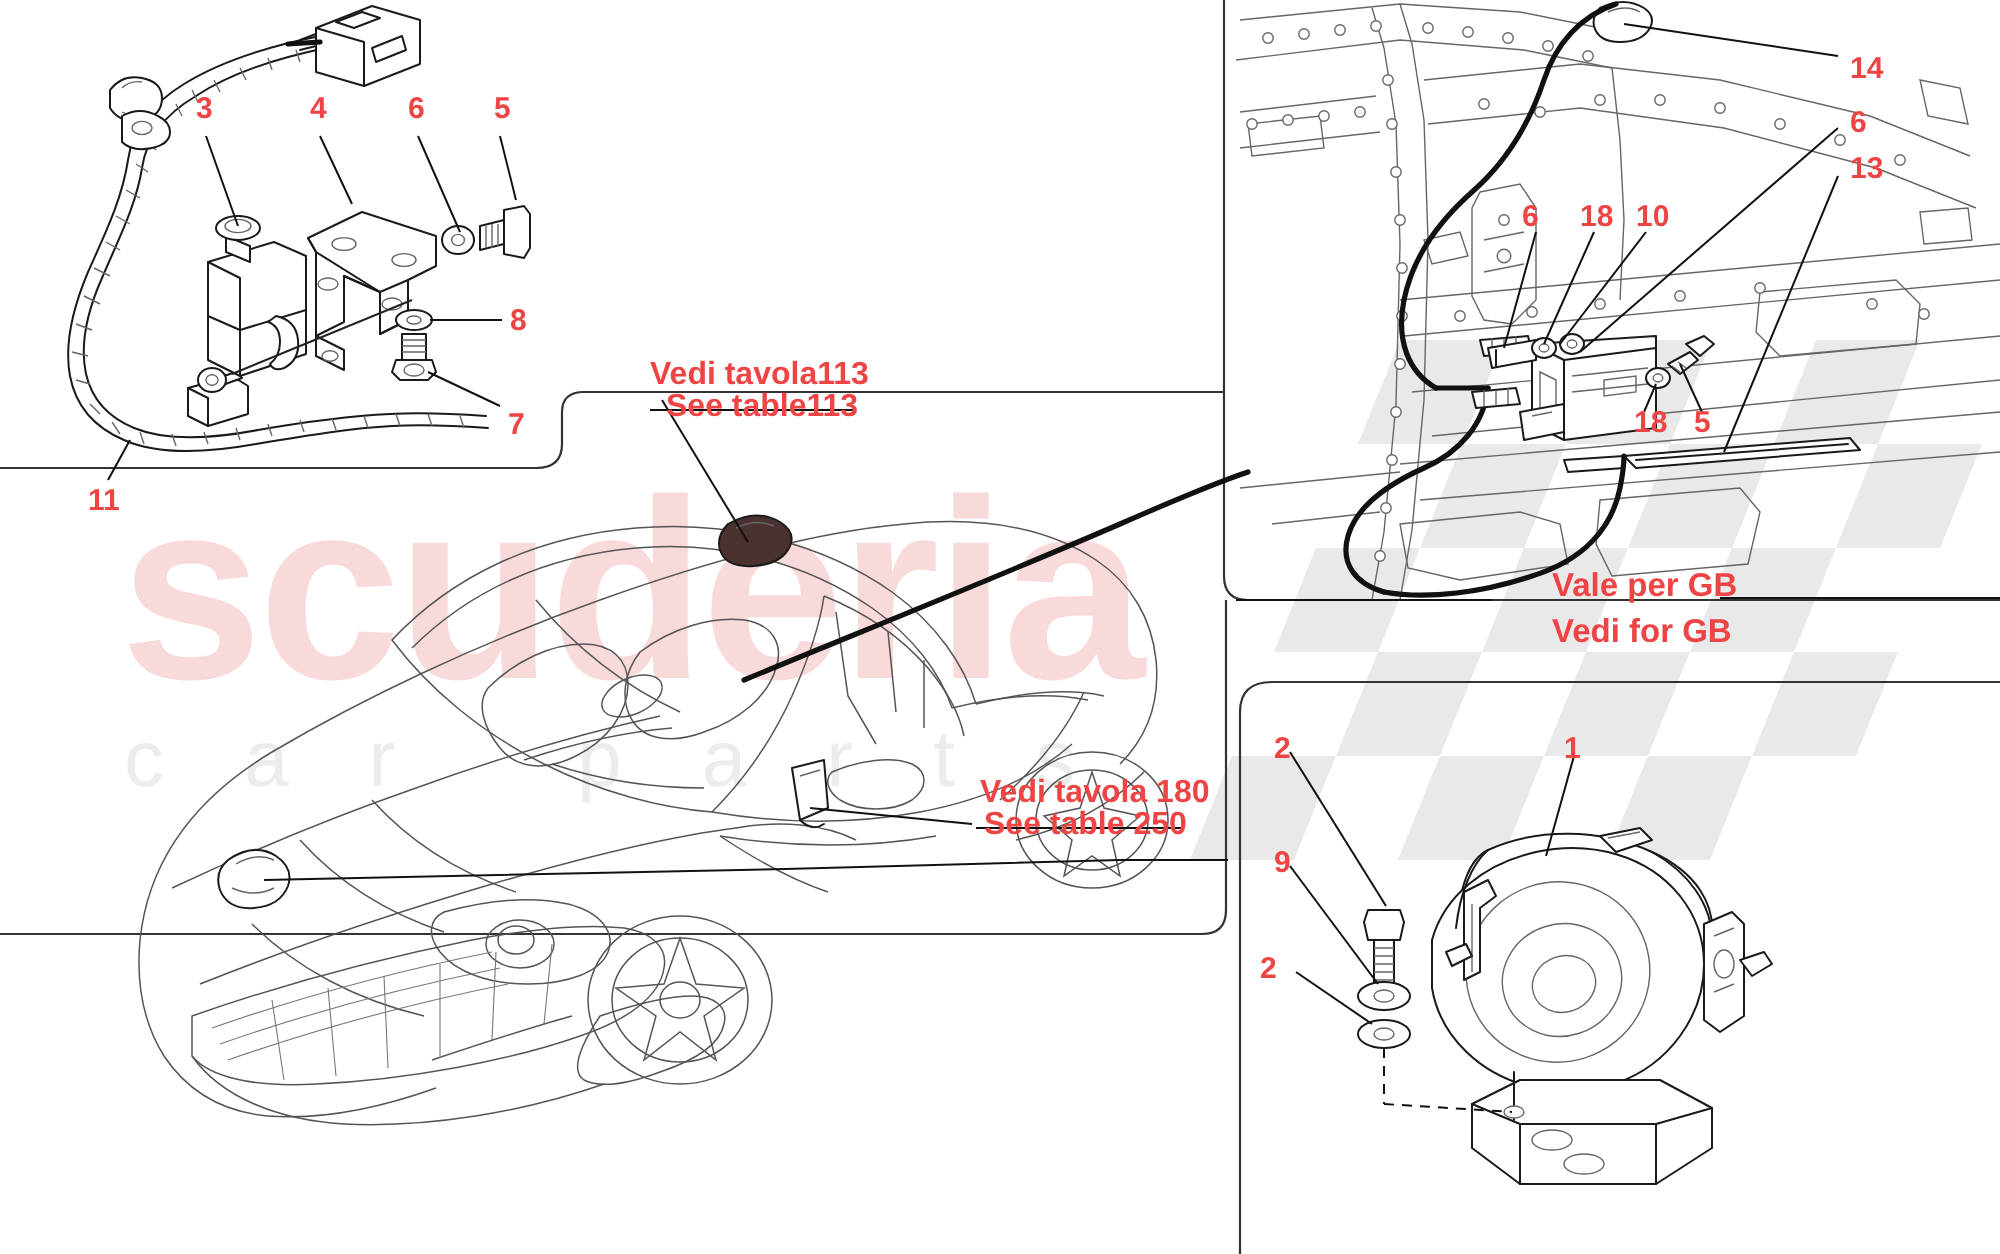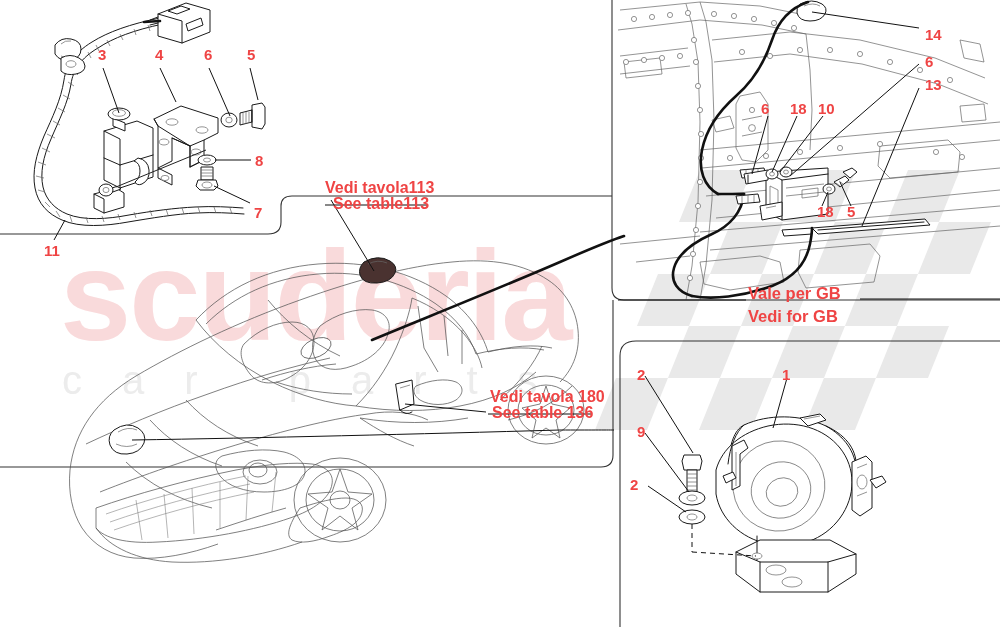--- a/index.html
+++ b/index.html
@@ -8,21 +8,21 @@
   #stage{position:relative;width:1000px;height:627px;background:#fff;}
   svg.layer{position:absolute;left:0;top:0;width:1000px;height:627px;}
   .wm-text{position:absolute;pointer-events:none;}
   .wm-scuderia{left:60px;top:232px;font-size:128px;font-weight:700;
       color:#f9dadb;letter-spacing:-2px;line-height:1;}
   .wm-carparts{left:62px;top:360px;font-size:40px;font-weight:400;
       color:#ececec;letter-spacing:40px;line-height:1;}
   .lbl{position:absolute;font-weight:700;color:#ef4444;white-space:nowrap;}
   .num{font-size:15px;}
   .ref{font-size:16px;line-height:1.25;}
-  .gb{font-size:16.5px;line-height:1.35;}
+  .gb{font-size:16.5px;line-height:1.35;margin-left:28px;}
 </style>
 </head>
 <body>
 
 <div id="stage">
 
   <svg class="layer" viewBox="0 0 1000 627" preserveAspectRatio="none">
     <g fill="#e9e9e9">
       <g transform="translate(700,170) skewX(-22)">
         <rect x="0" y="0" width="52" height="52"></rect>
@@ -554,18 +554,18 @@
 
   <div class="lbl num" style="left:637px;top:366px">2</div>
   <div class="lbl num" style="left:782px;top:366px">1</div>
   <div class="lbl num" style="left:637px;top:423px">9</div>
   <div class="lbl num" style="left:630px;top:476px">2</div>
 
   <div class="lbl ref" style="left:325px;top:178px">Vedi tavola113</div>
   <div class="lbl ref" style="left:333px;top:194px">See table113</div>
 
   <div class="lbl ref" style="left:490px;top:387px">Vedi tavola 180</div>
-  <div class="lbl ref" style="left:492px;top:403px">See table 136</div>
+  <div class="lbl ref" style="left:492px;top:403px">See table 250</div>
 
   <div class="lbl gb" style="left:748px;top:282px">Vale per GB</div>
   <div class="lbl gb" style="left:748px;top:305px">Vedi for GB</div>
 
 </div>
 
 </body></html>

